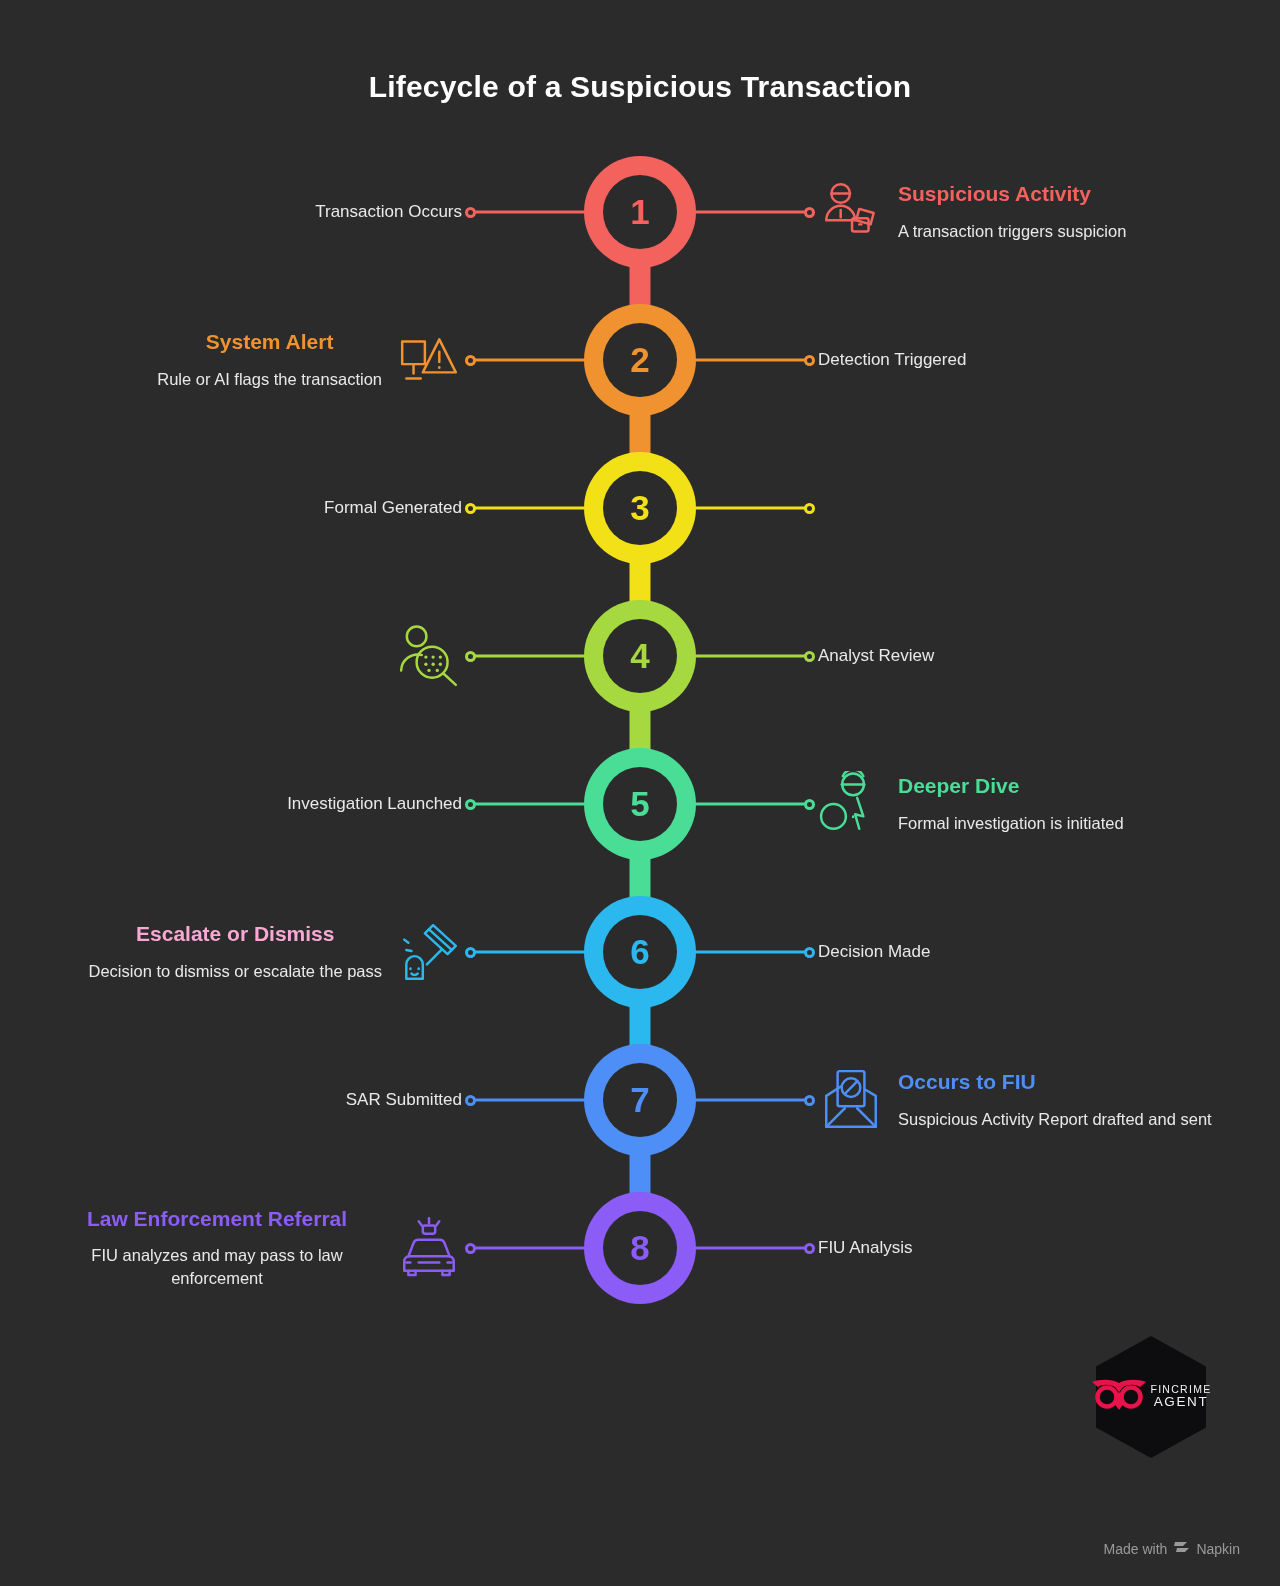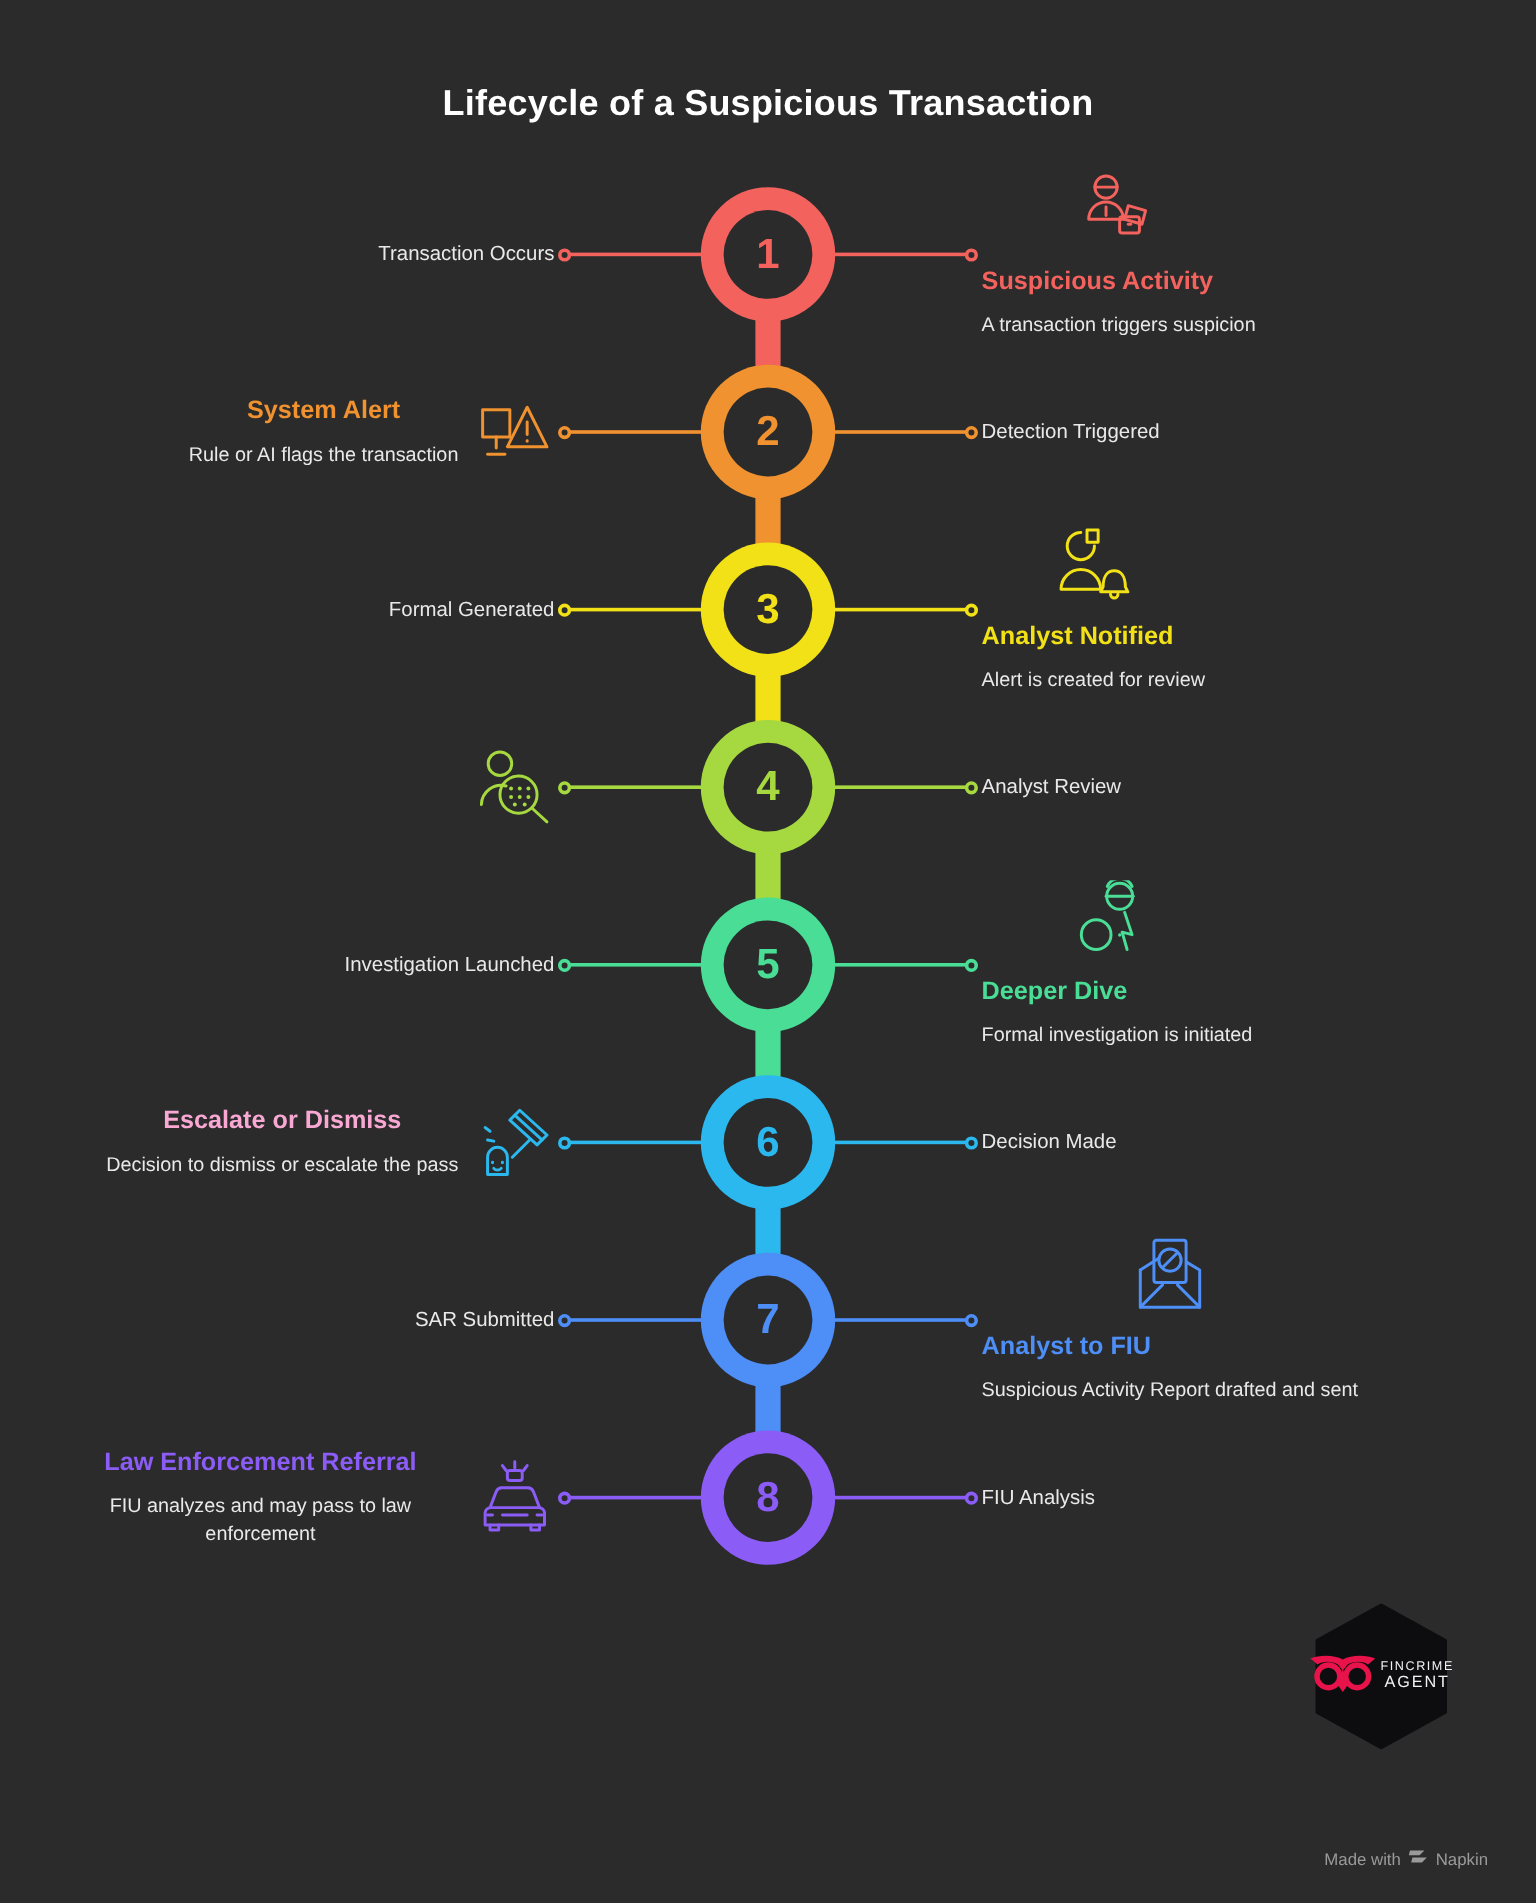--- a/index.html
+++ b/index.html
@@ -88,21 +88,21 @@
   
   .side {
     position: absolute;
     top: 50%;
     transform: translateY(-50%);
     display: flex;
     align-items: center;
     gap: 14px;
   }
   .side.left  { right: 50%; margin-right: 178px; flex-direction: row; }
-  .side.right { left: 50%;  margin-left: 178px;  flex-direction: column; }
+  .side.right { left: 50%;  margin-left: 178px;  flex-direction: row; }
 
   .plain-label {
     color: #e9e9e9;
     font-size: 17px;
     white-space: nowrap;
   }
   .rich { max-width: 330px; }
   .side.left .rich { text-align: center; }
   .side.right .rich { text-align: left; }
   .rich-title {
@@ -226,35 +226,20 @@
       <div class="hconn left" style="background:#F2E117;color:#F2E117">
         <span class="dot"></span>
       </div>
       <div class="hconn right" style="background:#F2E117;color:#F2E117">
         <span class="dot"></span>
       </div>
       <div class="bar" style="background:#F2E117"></div>
       <div class="node-wrap">
         <div class="node" style="background:#F2E117">
           <div class="node-inner" style="color:#F2E117">3</div>
-        </div>
-      </div>
-      <div class="side right">
-        <span class="ico">
-          <svg viewBox="0 0 64 64">
-            <path d="M22 6 a11 11 0 1 0 11 11" fill="none" stroke="#F2E117" stroke-width="2.4" stroke-linecap="round" stroke-linejoin="round"></path>
-            <path d="M27 4 h9 v10 h-9 z" fill="none" stroke="#F2E117" stroke-width="2.4" stroke-linecap="round" stroke-linejoin="round"></path>
-            <path d="M6 52 a16 16 0 0 1 32 0 z" fill="none" stroke="#F2E117" stroke-width="2.4" stroke-linecap="round" stroke-linejoin="round"></path>
-            <path d="M40 50 c0-9 4-13 9-13 s9 4 9 13 l2 4 H38 z" fill="none" stroke="#F2E117" stroke-width="2.4" stroke-linecap="round" stroke-linejoin="round"></path>
-            <path d="M46 56 a3 3 0 0 0 6 0" fill="none" stroke="#F2E117" stroke-width="2.4" stroke-linecap="round" stroke-linejoin="round"></path>
-          </svg>
-        </span>
-        <div class="rich">
-          <div class="rich-title" style="color:#F2E117">Analyst Notified</div>
-          <div class="rich-desc">Alert is created for review</div>
         </div>
       </div>
       <div class="side left">
         <div class="plain-label">Formal Generated</div>
       </div>
     </div>
     <div class="step">
       <div class="hconn left" style="background:#A5D93F;color:#A5D93F">
         <span class="dot"></span>
       </div>
@@ -377,21 +362,21 @@
             <path d="M8 28 v30 h48 V28 l-10 -6" fill="none" stroke="#4D8EF7" stroke-width="2.4" stroke-linecap="round" stroke-linejoin="round"></path>
             <path d="M8 28 l14 -9" fill="none" stroke="#4D8EF7" stroke-width="2.4" stroke-linecap="round" stroke-linejoin="round"></path>
             <rect x="19" y="4" width="26" height="34" rx="2" fill="none" stroke="#4D8EF7" stroke-width="2.4" stroke-linecap="round" stroke-linejoin="round"></rect>
             <circle cx="32" cy="20" r="9" fill="none" stroke="#4D8EF7" stroke-width="2.4" stroke-linecap="round" stroke-linejoin="round"></circle>
             <path d="M26 26 L38 14" fill="none" stroke="#4D8EF7" stroke-width="2.4" stroke-linecap="round" stroke-linejoin="round"></path>
             <path d="M8 58 L26 40" fill="none" stroke="#4D8EF7" stroke-width="2.4" stroke-linecap="round" stroke-linejoin="round"></path>
             <path d="M56 58 L38 40" fill="none" stroke="#4D8EF7" stroke-width="2.4" stroke-linecap="round" stroke-linejoin="round"></path>
           </svg>
         </span>
         <div class="rich">
-          <div class="rich-title" style="color:#4D8EF7">Analyst to FIU</div>
+          <div class="rich-title" style="color:#4D8EF7">Occurs to FIU</div>
           <div class="rich-desc">Suspicious Activity Report drafted and sent</div>
         </div>
       </div>
       <div class="side left">
         <div class="plain-label">SAR Submitted</div>
       </div>
     </div>
     <div class="step">
       <div class="hconn left" style="background:#8B5CF6;color:#8B5CF6">
         <span class="dot"></span>

